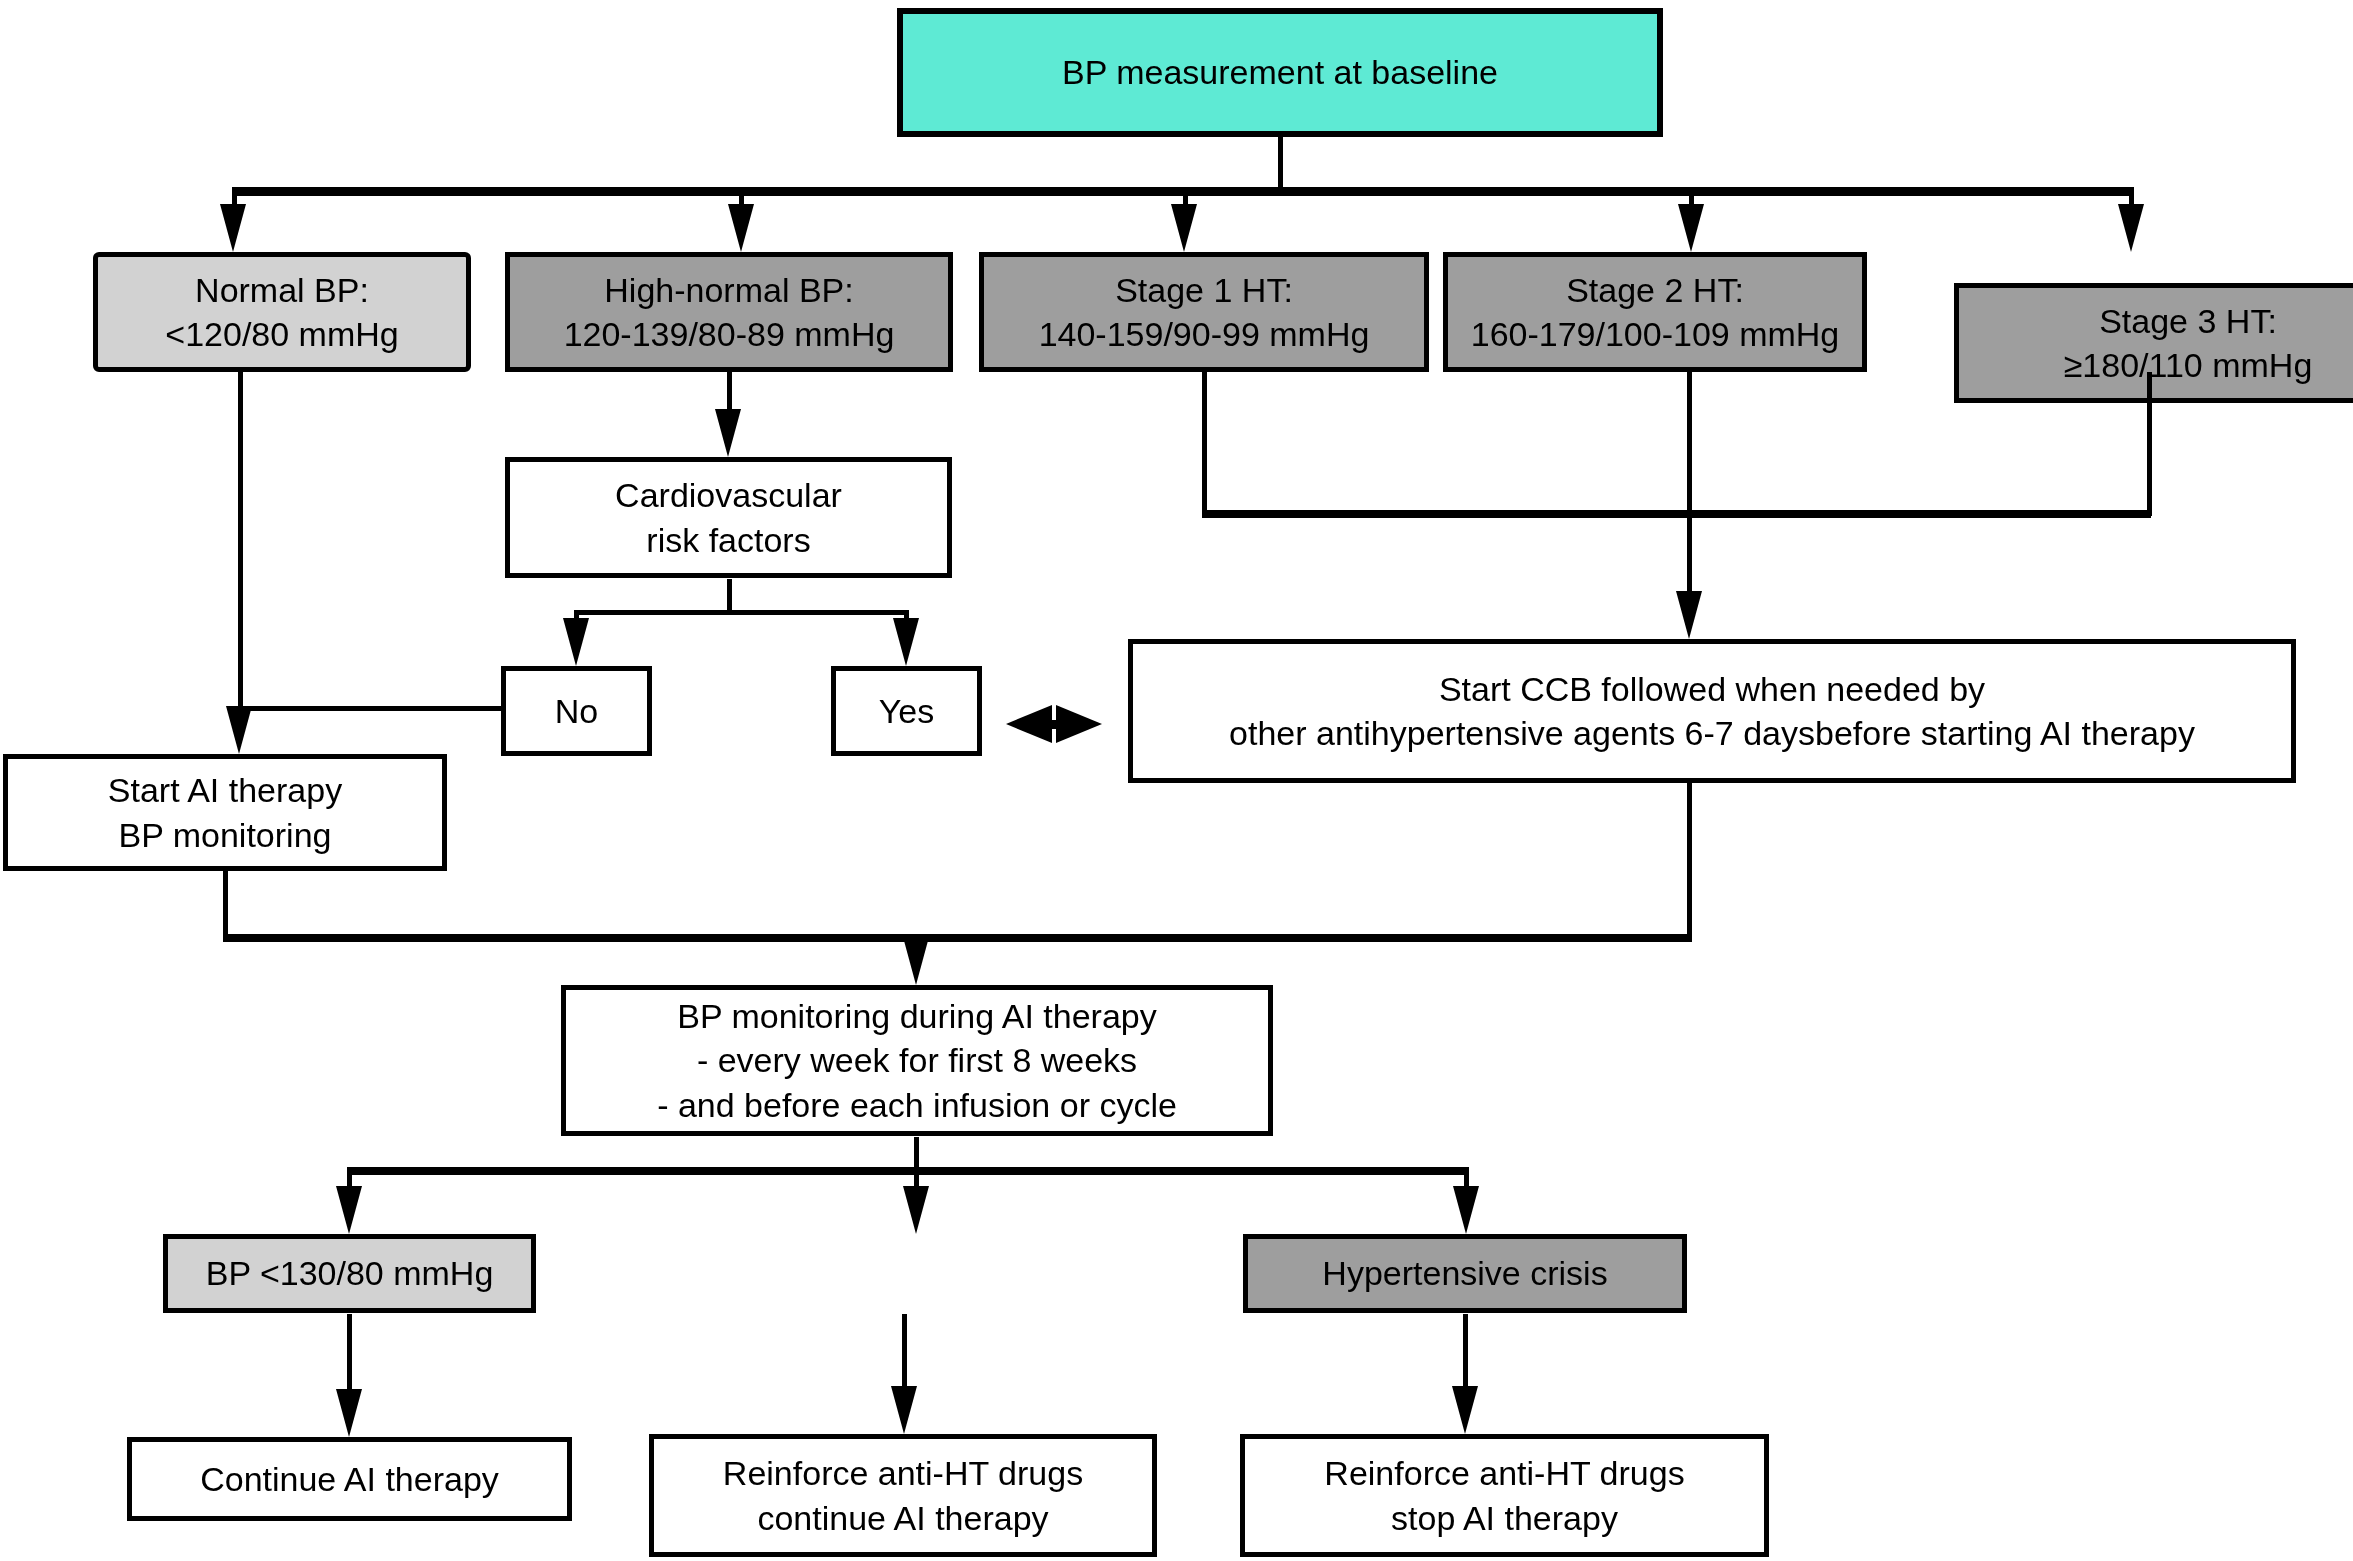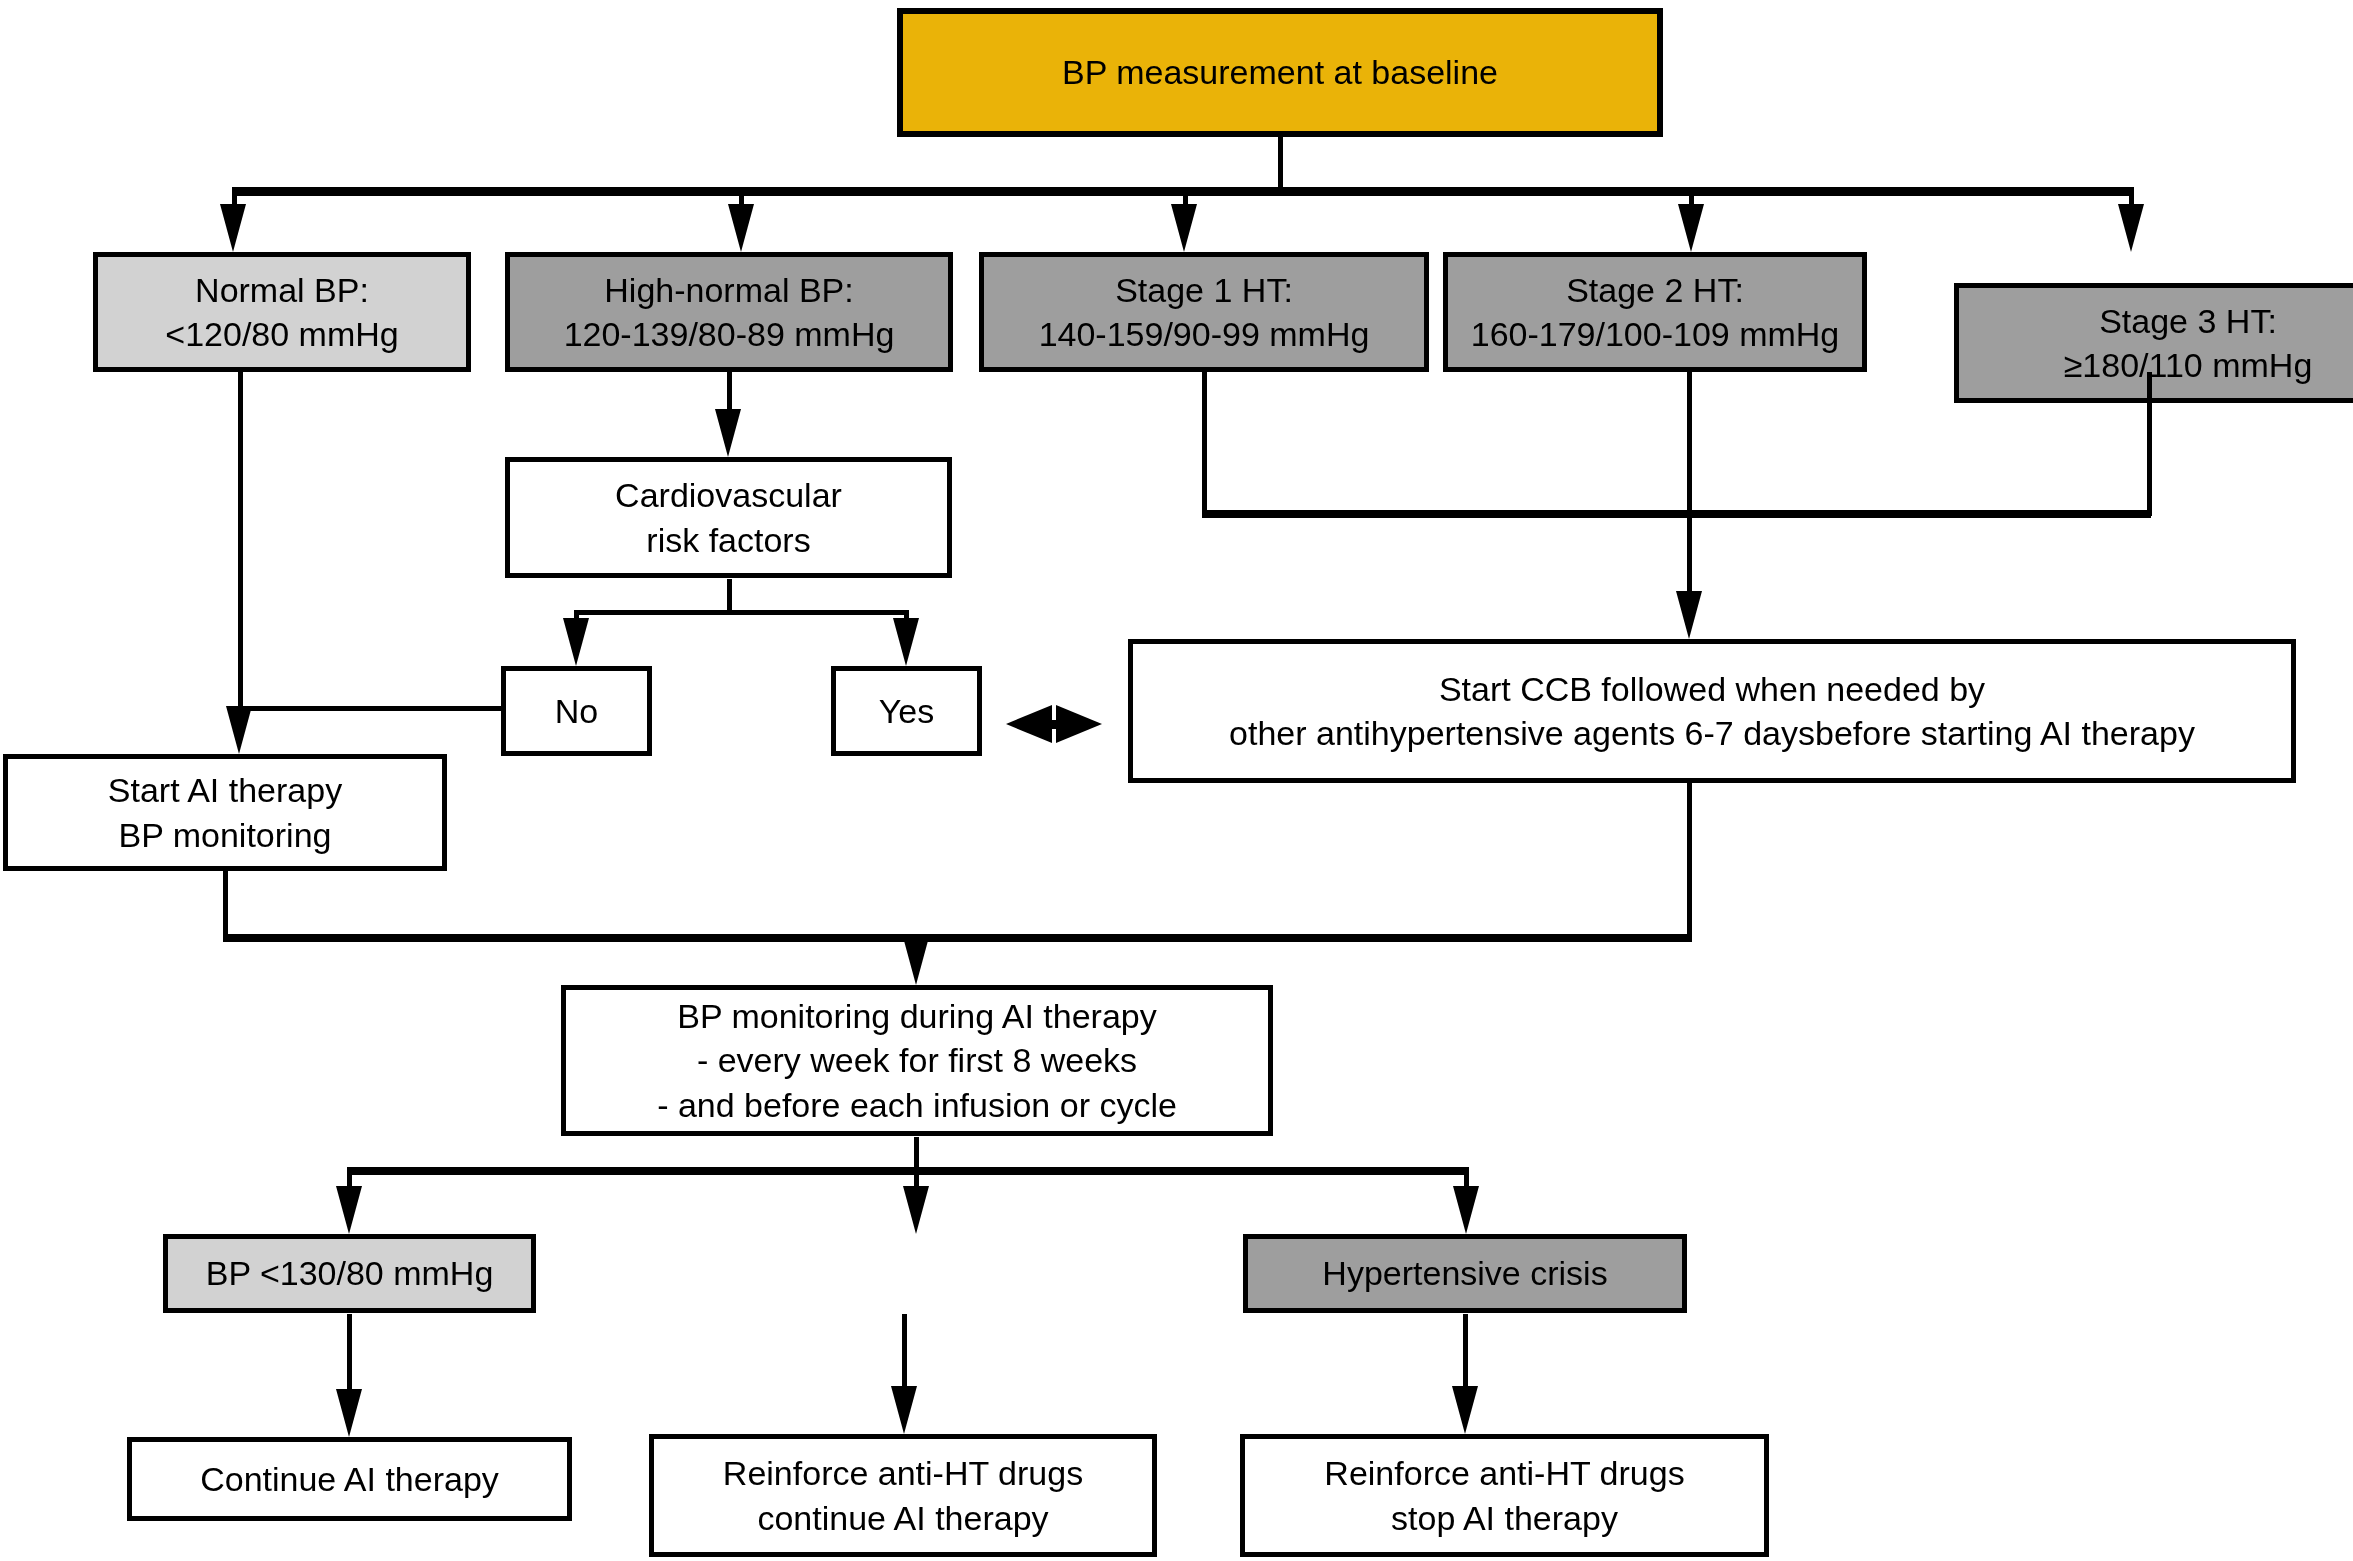--- a/index.html
+++ b/index.html
@@ -21,23 +21,23 @@
     border-right:46px solid #000;}
   .arr-right{position:absolute;width:0;height:0;
     border-top:19.5px solid transparent;border-bottom:19.5px solid transparent;
     border-left:46px solid #000;}
 </style>
 </head>
 <body>
 
 <div id="canvas">
 
-  <div class="box" style="left: 897px; top: 7.5px; width: 766px; height: 129px; border-width: 6px; background: #eab308;">BP measurement at baseline</div>
+  <div class="box" style="left: 897px; top: 7.5px; width: 766px; height: 129px; border-width: 6px; background: #5eead4;">BP measurement at baseline</div>
 
-  <div class="box" style="left: 93px; top: 252px; width: 378px; height: 120px; background: rgb(210, 210, 210);">Normal BP:
+  <div class="box" style="left: 93px; top: 252px; width: 378px; height: 120px; background: rgb(210, 210, 210); border-radius: 6px;">Normal BP:
 &lt;120/80 mmHg</div>
 
   <div class="box" style="left: 505px; top: 252px; width: 448px; height: 120px; background: rgb(158, 158, 158);">High-normal BP:
 120-139/80-89 mmHg</div>
 
   <div class="box" style="left: 979px; top: 252px; width: 450px; height: 120px; background: rgb(158, 158, 158);">Stage 1 HT:
 140-159/90-99 mmHg</div>
 
   <div class="box" style="left: 1443px; top: 252px; width: 424px; height: 120px; background: rgb(158, 158, 158);">Stage 2 HT:
 160-179/100-109 mmHg</div>

